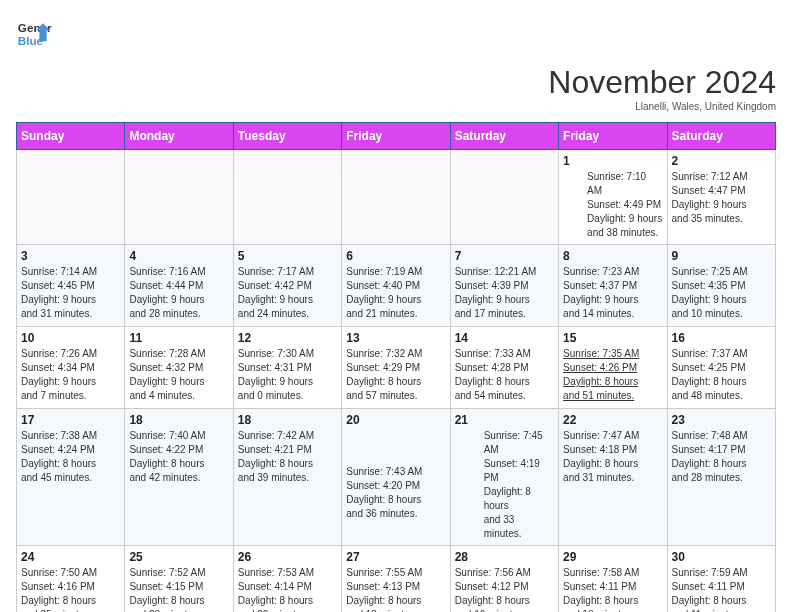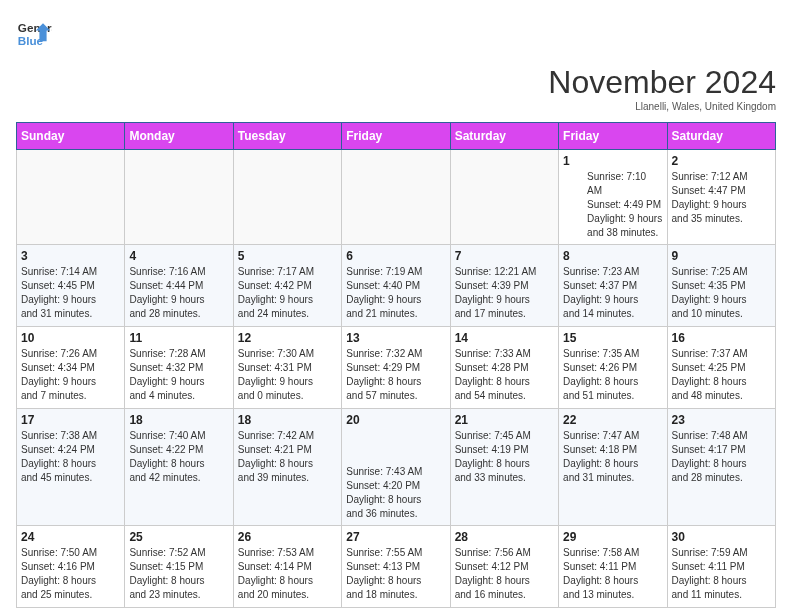--- a/index.html
+++ b/index.html
@@ -207,21 +207,21 @@
         </td>
         <td>
           <div class="day-num">14</div>
           <div class="day-info" style="white-space: pre-line;">Sunrise: 7:33 AM
 Sunset: 4:28 PM
 Daylight: 8 hours
 and 54 minutes.</div>
         </td>
         <td>
           <div class="day-num">15</div>
-          <div class="day-info" style="white-space: pre-line;">Sunrise: 7:35 AM
+          <div class="day-info" style="white-space: pre-line; text-decoration: underline;">Sunrise: 7:35 AM
 Sunset: 4:26 PM
 Daylight: 8 hours
 and 51 minutes.</div>
         </td>
         <td>
           <div class="day-num">16</div>
           <div class="day-info" style="white-space: pre-line;">Sunrise: 7:37 AM
 Sunset: 4:25 PM
 Daylight: 8 hours
 and 48 minutes.</div>
@@ -251,21 +251,21 @@
         </td>
         <td>
           <div class="day-num">20</div>
           <div class="day-info" style="white-space: pre-line; margin-top: 38px;">Sunrise: 7:43 AM
 Sunset: 4:20 PM
 Daylight: 8 hours
 and 36 minutes.</div>
         </td>
         <td>
           <div class="day-num">21</div>
-          <div class="day-info" style="white-space: pre-line;">Sunrise: 7:45 AM
+          <div class="day-info" style="white-space: pre-line; margin-left: 29px;">Sunrise: 7:45 AM
 Sunset: 4:19 PM
 Daylight: 8 hours
 and 33 minutes.</div>
         </td>
         <td>
           <div class="day-num">22</div>
           <div class="day-info" style="white-space: pre-line;">Sunrise: 7:47 AM
 Sunset: 4:18 PM
 Daylight: 8 hours
 and 31 minutes.</div>

